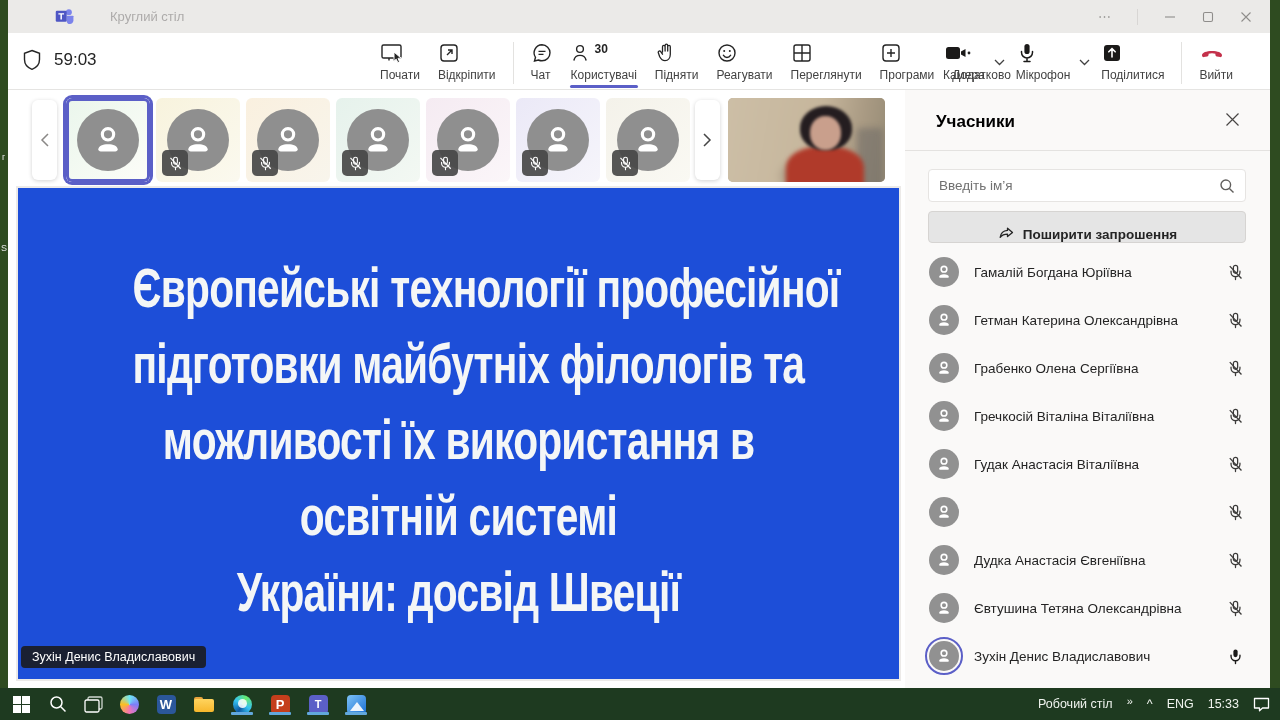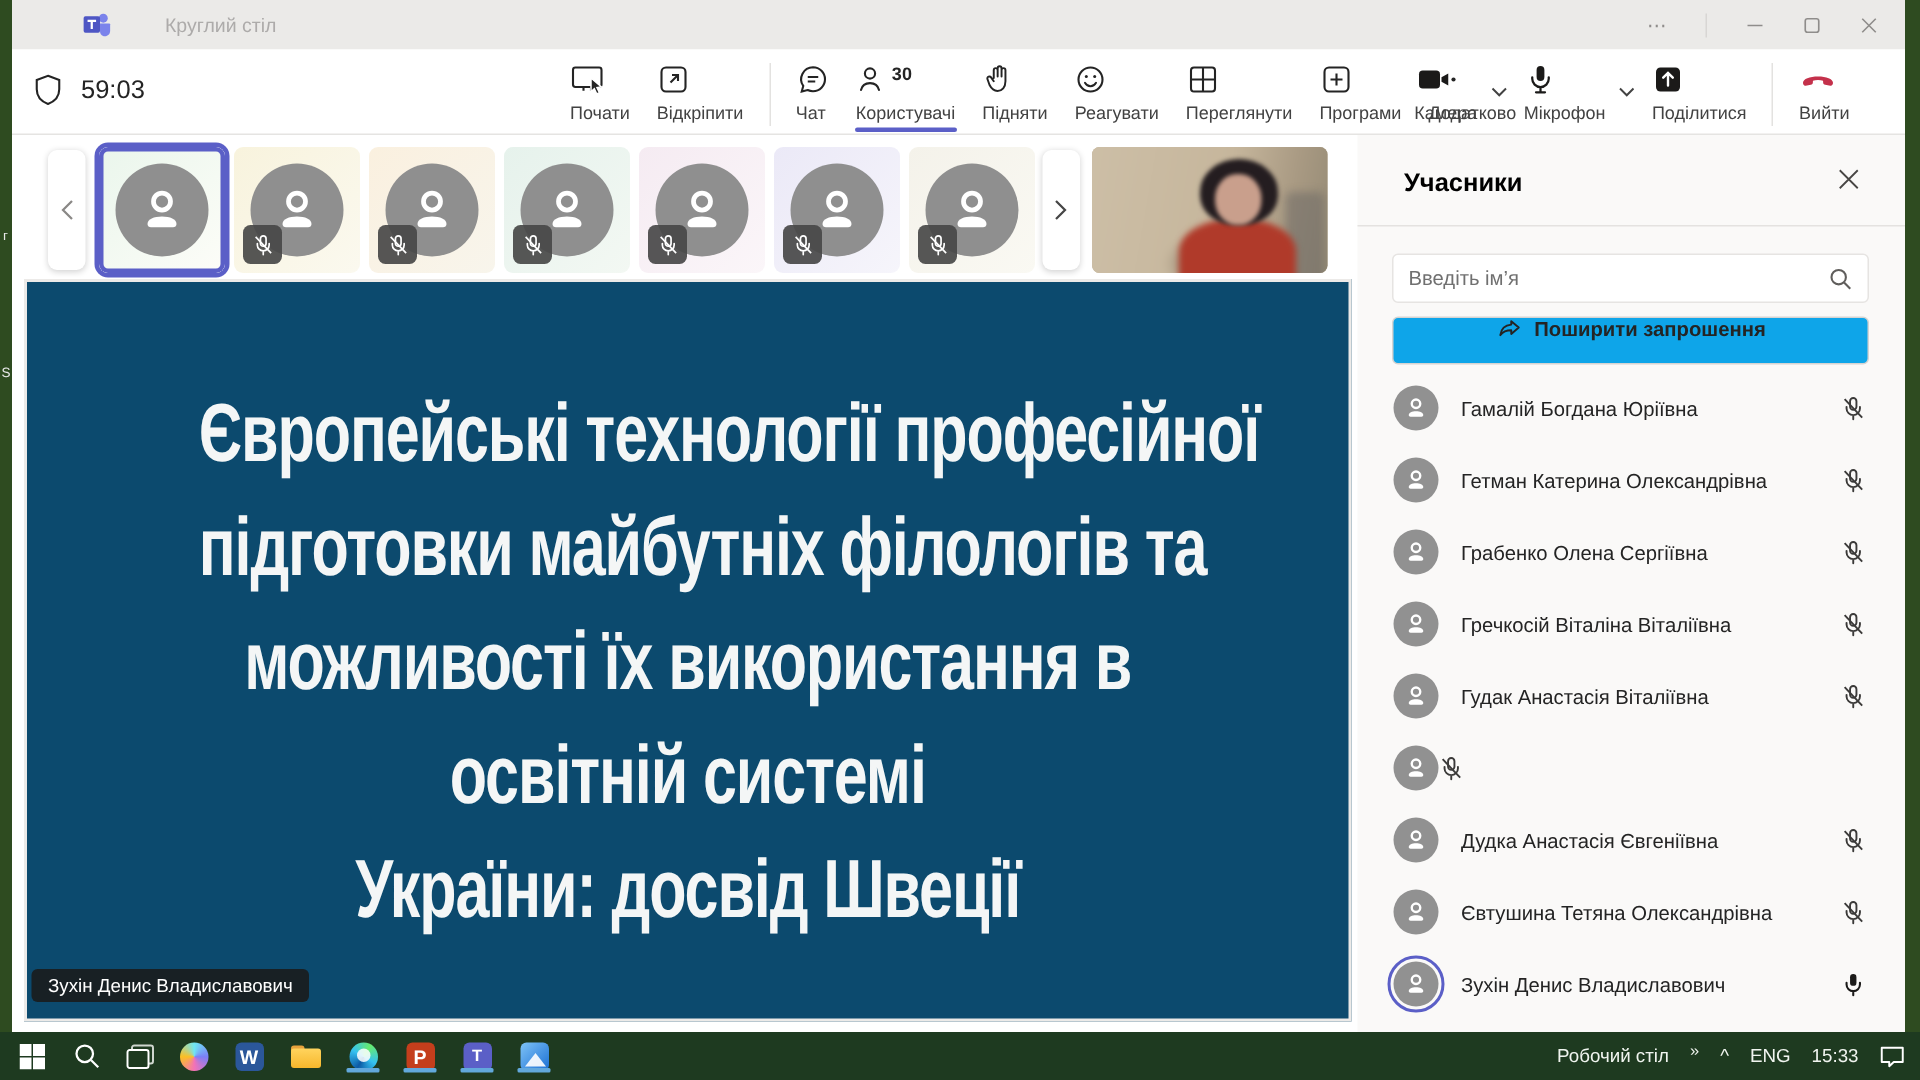--- a/index.html
+++ b/index.html
@@ -58,42 +58,42 @@
     background:
       radial-gradient(34px 26px at 46% 86%, rgba(60,40,30,.45), transparent 70%),
       linear-gradient(100deg, #cdbfa7 0%, #c6b69c 55%, #a99a83 78%, #8f8671 100%); }
   .v-hair { position:absolute; left:72px; top:8px; width:52px; height:44px; border-radius:50% 50% 45% 45%; background:#241d20; filter:blur(1.5px); }
   .v-face { position:absolute; left:82px; top:18px; width:31px; height:34px; border-radius:48%; background:#c99f8c; filter:blur(1.5px); }
   .v-body { position:absolute; left:58px; top:48px; width:78px; height:48px; border-radius:45% 45% 0 0; background:#b03a2a; filter:blur(2px); }
   .v-door { position:absolute; right:2px; top:30px; width:26px; height:62px; background:#6e6a66; opacity:.55; filter:blur(3px); border-radius:4px; }
 
   
   .stage { position:absolute; left:8px; top:96px; width:885px; height:495px;
-    background:#0c4a6e; border:2px solid #eceae8; }
+    background:#1d4ed8; border:2px solid #eceae8; }
   .slide-text { padding-top:62px; text-align:center; color:#f4f6f6;
     font-weight:700; font-size:55px; line-height:76px; letter-spacing:-1px;
     transform:scaleX(0.74); transform-origin:50% 0; white-space:nowrap; }
   .presenter-chip { position:absolute; left:3px; bottom:11px; background:rgba(26,26,26,.88);
     color:#fff; font-size:12.5px; padding:4px 11px; border-radius:4px; }
 
   
   .panel { position:absolute; left:897px; top:0; width:365px; bottom:7px; background:#faf9f8; }
   .panel-header { position:absolute; left:31px; top:22px; font-size:17px; font-weight:700; color:#000000; }
   .panel-close { position:absolute; right:30px; top:22px; color:#484644; cursor:pointer; }
   .panel-div { position:absolute; left:0; right:0; top:60px; height:1px; background:#e4e2e0; }
   .search-box { position:absolute; left:23px; right:24px; top:79px; height:33px; background:#fff;
     border:1px solid #e6e4e2; border-radius:4px; display:flex; align-items:center; padding:0 10px; }
   .search-box input { border:none; outline:none; flex:1; font-size:13.5px; color:#242424;
     font-family:"Liberation Sans",sans-serif; background:transparent; }
   .search-box input::placeholder { color:#707070; }
-  .invite-btn { position:absolute; left:23px; right:24px; top:121px; height:32px; background:#0ea5e9;
-    border:1px solid #d6d4d2; border-radius:4px; display:flex; align-items:flex-start;
+  .invite-btn { position:absolute; left:23px; right:24px; top:121px; height:32px; background:#e5e5e5;
+    border:1px solid #d6d4d2; border-radius:4px; display:flex; align-items:flex-end;
     justify-content:center; gap:8px; font-size:13.5px; font-weight:700; color:#242424; cursor:pointer; }
   .plist { position:absolute; left:0; right:0; top:158px; }
-  .prow { height:48px; display:flex; align-items:center; padding:0 26px 0 24px; cursor:pointer; }
+  .prow { height:48px; display:flex; align-items:center; padding:0 26px 0 24px; cursor:pointer;justify-content:space-between; }
   .pavatar { width:30px; height:30px; border-radius:50%; background:#919191; display:flex;
     align-items:center; justify-content:center; flex:none; }
   .prow.speaking .pavatar { outline:2px solid #5b5fc7; outline-offset:2px; }
   .pname { margin-left:15px; font-size:13.5px; color:#242424; flex:1; white-space:nowrap;
     overflow:hidden; text-overflow:ellipsis; }
   .pmic { color:#3b3a39; flex:none; display:flex; align-items:center; }
 
   
   .taskbar { position:absolute; left:0; bottom:0; width:1280px; height:32px; background:#1e3a20;
     z-index:5; display:flex; align-items:center; }

